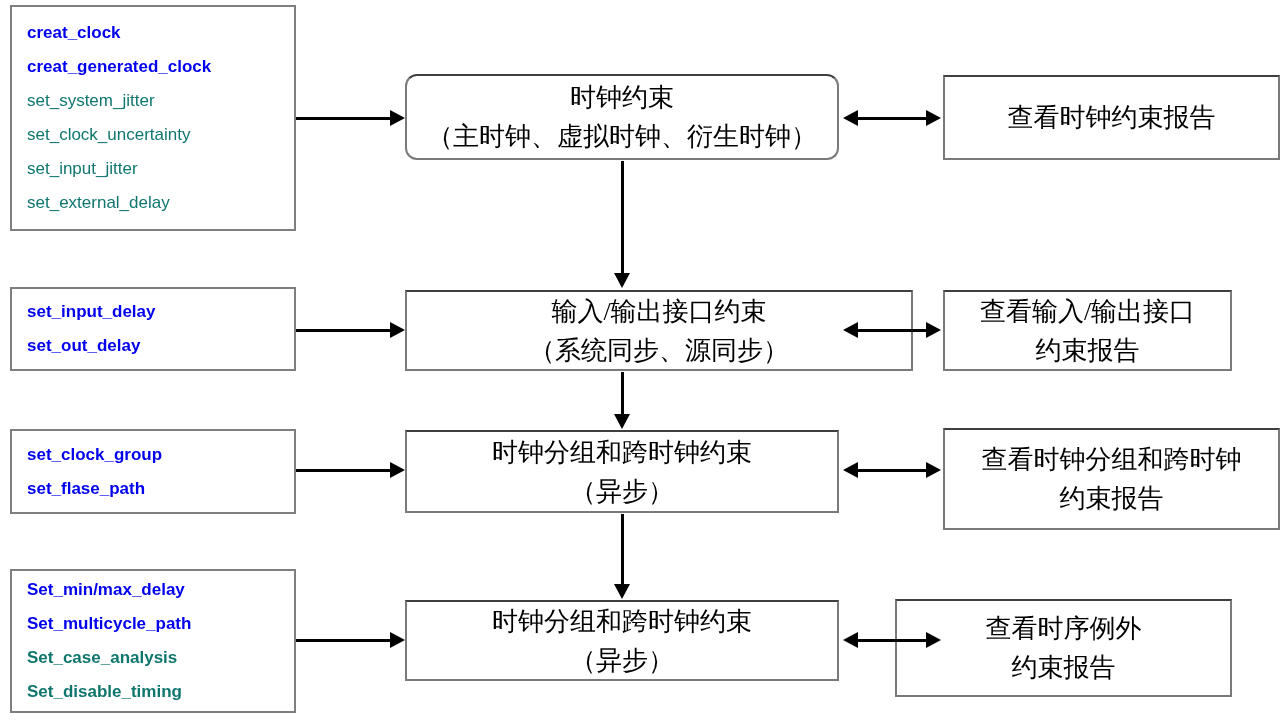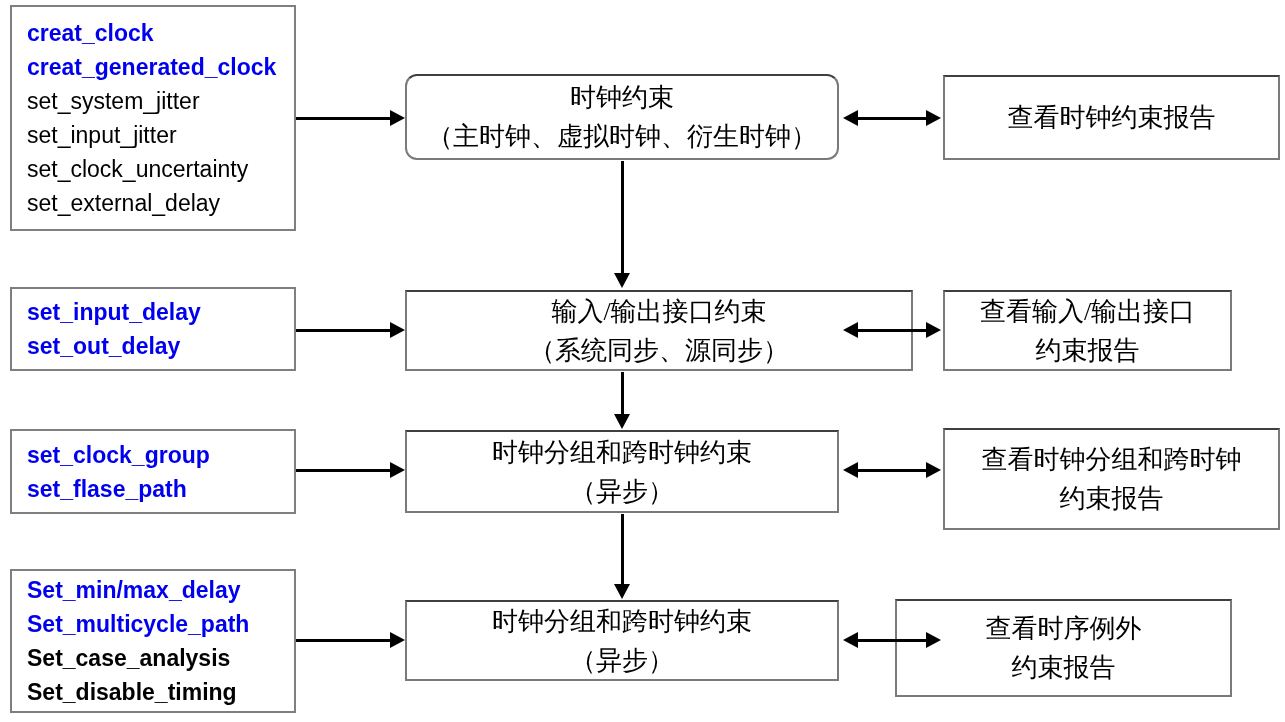--- a/index.html
+++ b/index.html
@@ -7,24 +7,24 @@
   .canvas {
     position:relative; width:1285px; height:722px; background:#ffffff;
     font-family:"Liberation Sans", sans-serif; overflow:hidden;
   }
   .box { position:absolute; background:#ffffff; }
   .cmd-box {
     border:2px solid #7f7f7f;
     display:flex; flex-direction:column; justify-content:center;
     padding-left:15px;
   }
-  .cmd-line { font-size:23px; line-height:34px; white-space:nowrap; }
+  .cmd-line { font-size:17px; line-height:34px; white-space:nowrap; }
   .cmd-line.bold { font-weight:bold; }
   .cmd-line.blue { color:#0000EE; }
-  .cmd-line.red  { color:#000000; }
+  .cmd-line.red  { color:#0f766e; }
   .flow-box {
     border:2px solid #7a7a7a; border-top-color:#3f3f3f;
     display:flex; flex-direction:column; justify-content:center; align-items:center;
     text-align:center;
     font-family:"Liberation Serif","DejaVu Serif",serif;
     font-size:26px; color:#000000; line-height:39px;
   }
   .hline { position:absolute; height:3px; background:#000; }
   .vline { position:absolute; width:3px; background:#000; }
   .head-right { position:absolute; width:0; height:0;
@@ -54,22 +54,22 @@
 </style>
 </head>
 <body>
 
 <div class="canvas">
 
   <div class="box cmd-box" id="cmd1">
     <div class="cmd-line blue bold">creat_clock</div>
     <div class="cmd-line blue bold">creat_generated_clock</div>
     <div class="cmd-line red">set_system_jitter</div>
+    <div class="cmd-line red">set_clock_uncertainty</div>
     <div class="cmd-line red">set_input_jitter</div>
-    <div class="cmd-line red">set_clock_uncertainty</div>
     <div class="cmd-line red">set_external_delay</div>
   </div>
 
   <div class="box cmd-box" id="cmd3">
     <div class="cmd-line blue bold">set_clock_group</div>
     <div class="cmd-line blue bold">set_flase_path</div>
   </div>
 
   <div class="box cmd-box" id="cmd2">
     <div class="cmd-line blue bold">set_input_delay</div>

